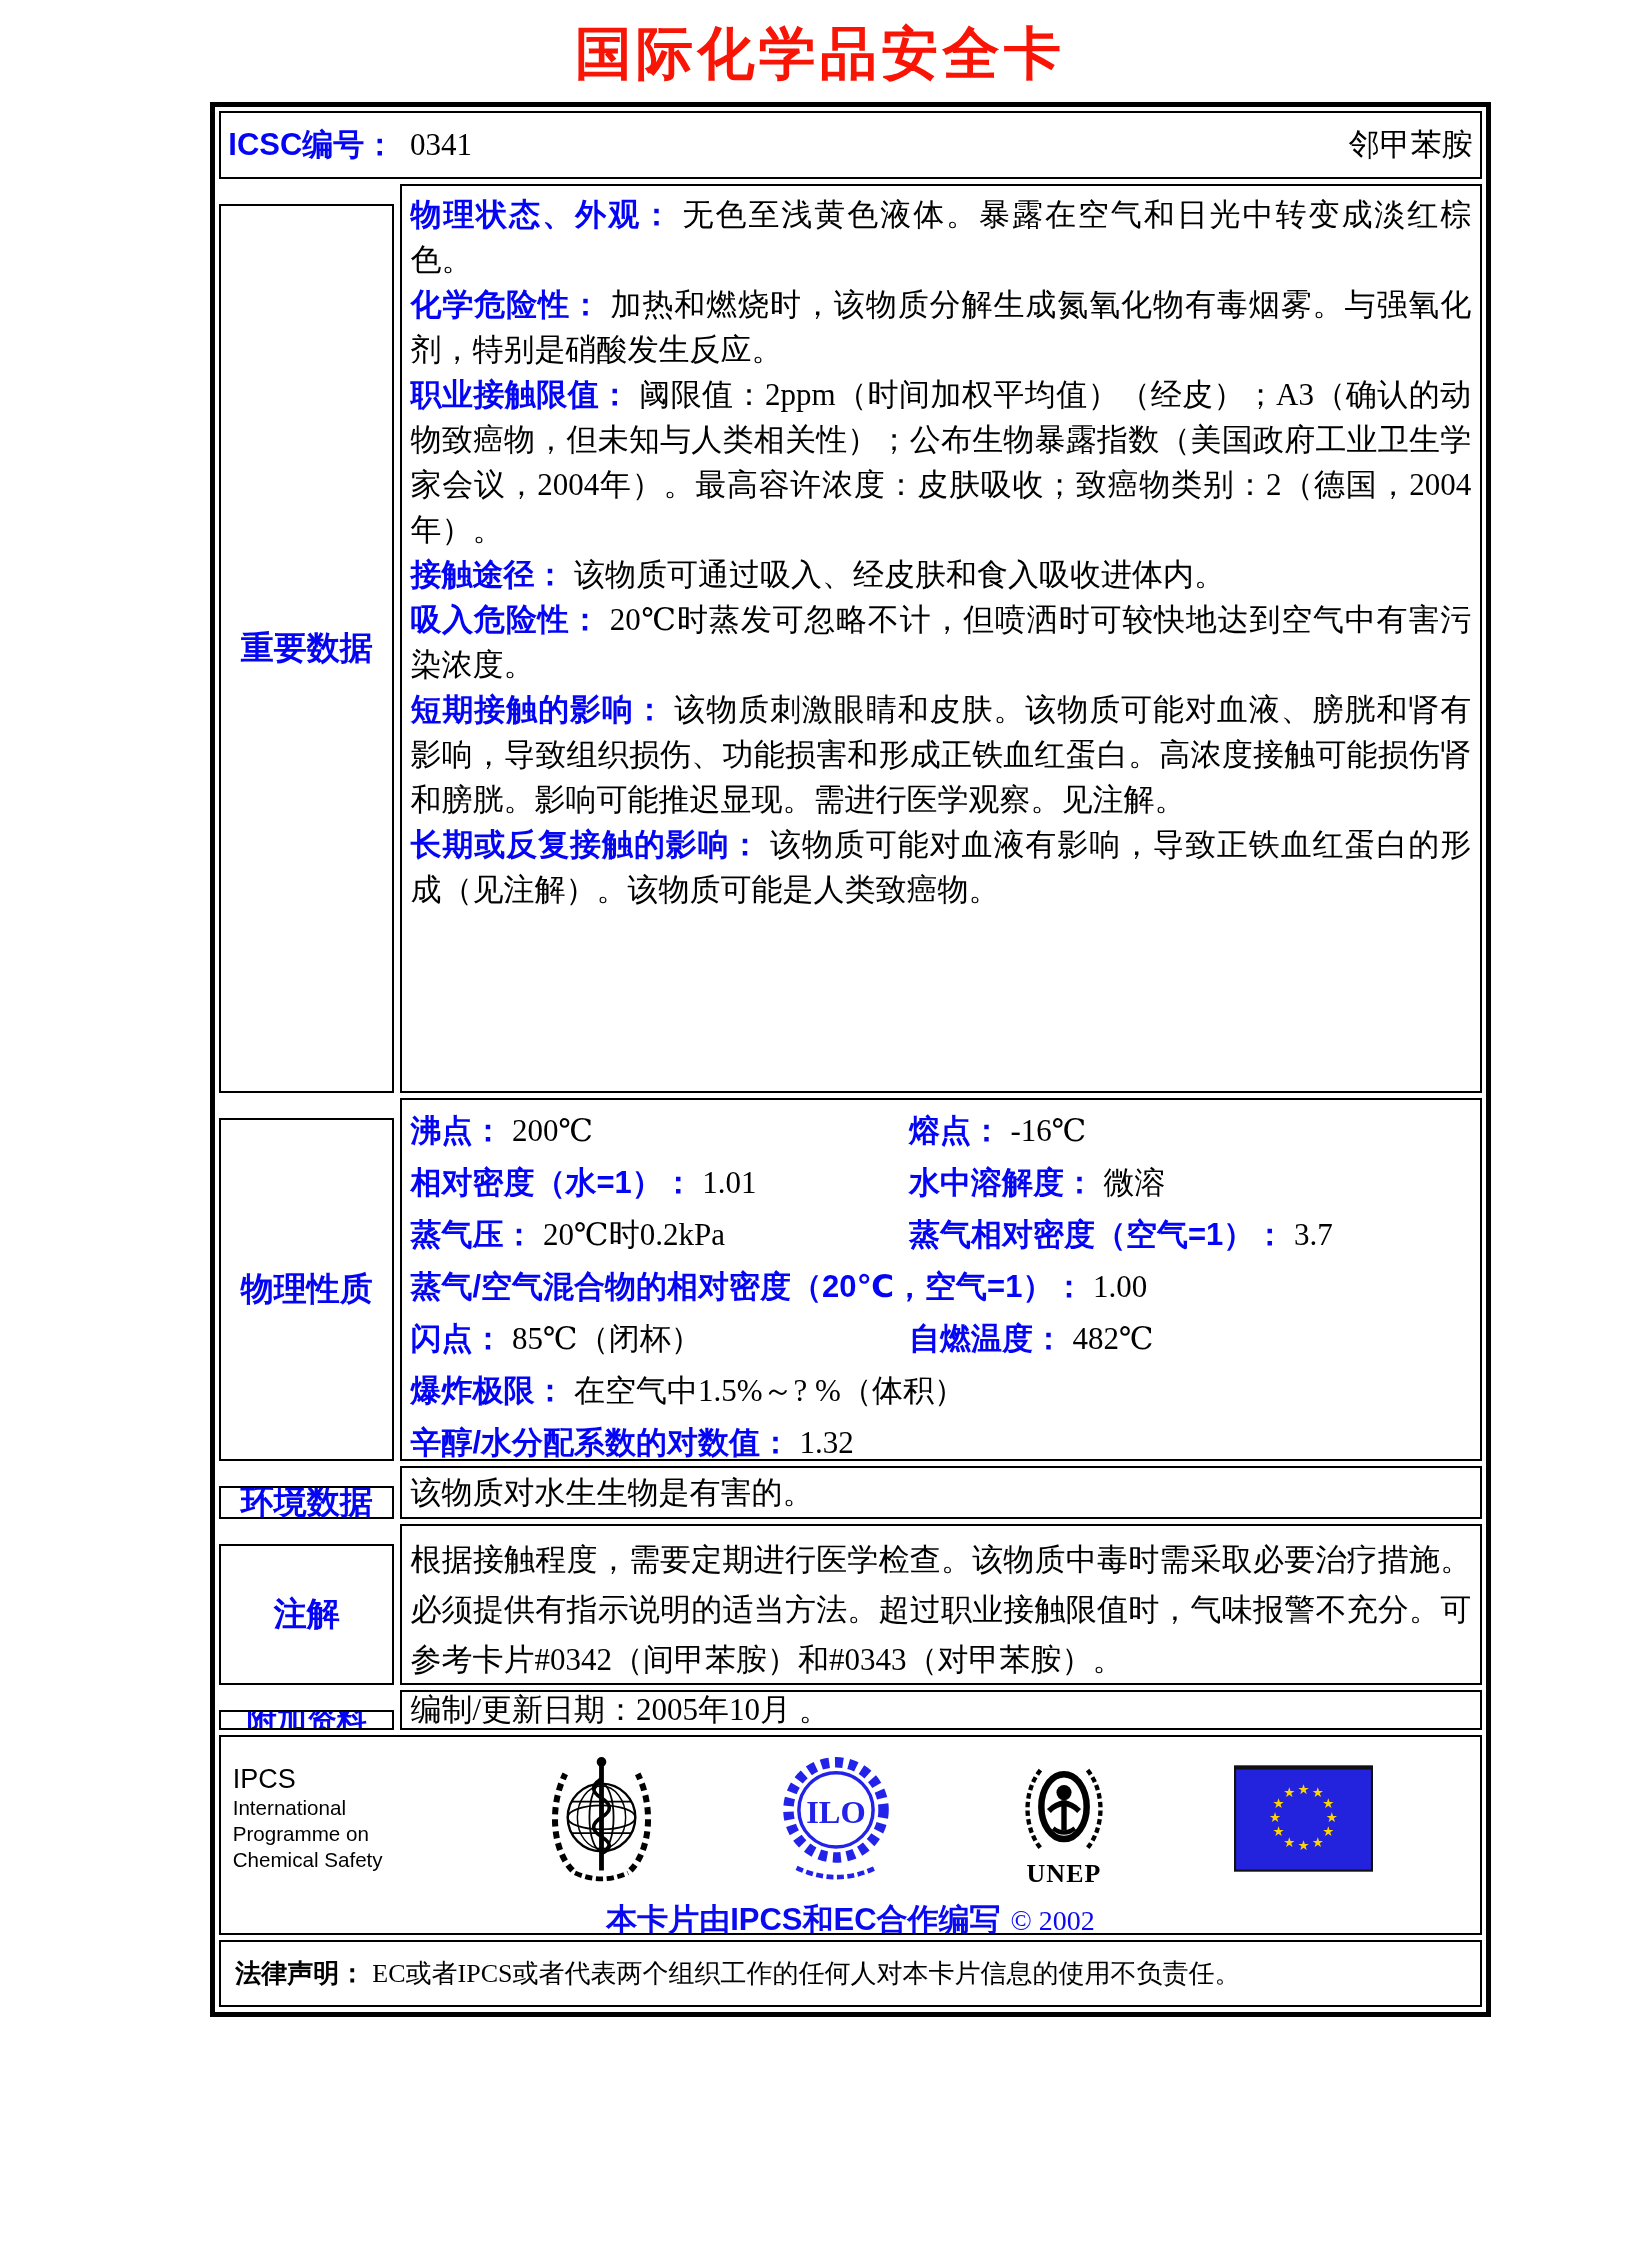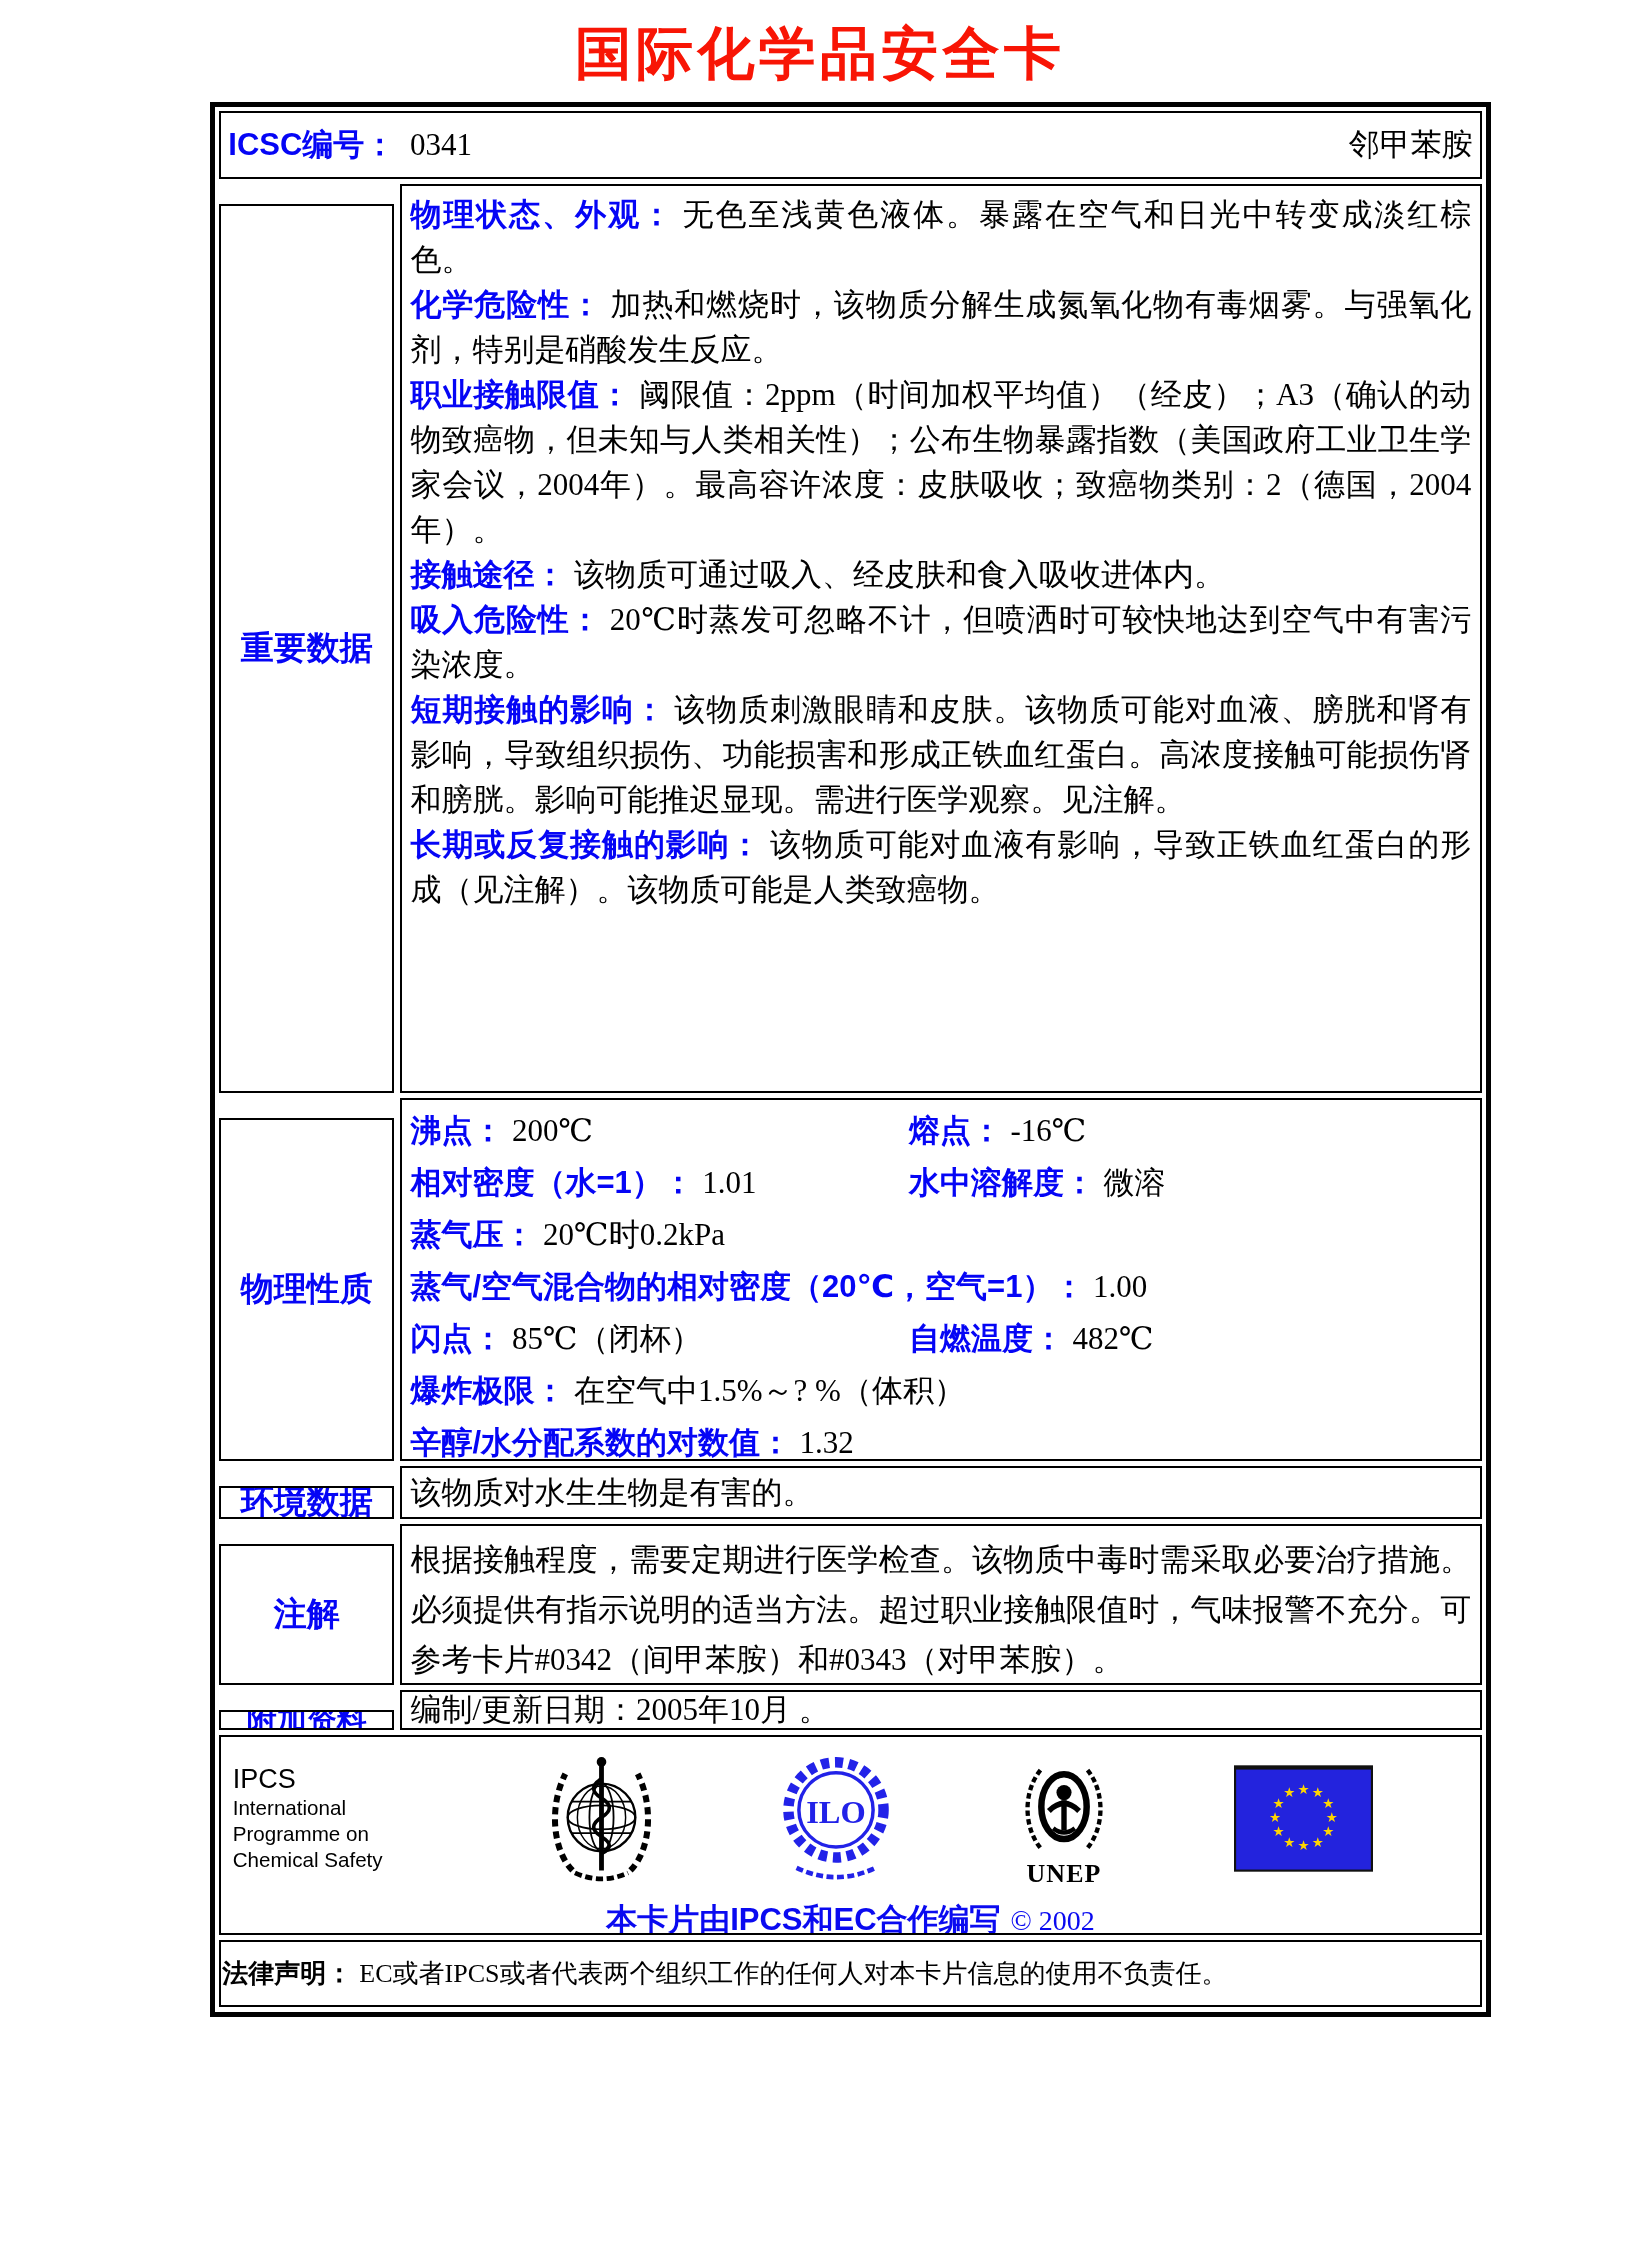--- a/index.html
+++ b/index.html
@@ -31,21 +31,21 @@
   .footer-cell{display:flex;flex-direction:column;padding:7px 0 4.3px 0;}
   .logo-strip{display:flex;align-items:center;justify-content:space-between;
         padding:0 107px 0 11.4px;height:151px;}
   .ipcs-block{width:192px;flex:none;font-family:"Liberation Sans","DejaVu Sans",sans-serif;}
   .ipcs-title{font-size:27px;font-weight:normal;line-height:31px;}
   .ipcs-sub{font-size:20.6px;line-height:26px;}
   .logo{flex:none;}
   .caption{margin-top:7px;text-align:center;color:#0A0AF0;font-size:31px;
         font-family:"Liberation Sans","DejaVu Sans",sans-serif;font-weight:bold;}
   .caption .yr{font-family:"Liberation Serif","DejaVu Serif",serif;font-weight:normal;font-size:28px;margin-left:10px;}
-  .legal-cell{display:flex;align-items:center;font-size:26px;padding:0 1px;}
+  .legal-cell{display:flex;align-items:center;font-size:26px;padding:0 14px;}
   .legal-lbl{font-weight:bold;font-family:"Liberation Sans","DejaVu Sans",sans-serif;margin-right:7px;flex:none;}
 </style>
 </head>
 <body>
 
 <div class="page">
 
   <div class="doc-title">国际化学品安全卡</div>
 
   <div class="card">
@@ -78,20 +78,21 @@
         <div class="phys-line">
           <div class="phys-left"><span class="lbl">沸点：</span><span>200℃</span></div>
           <div class="phys-right"><span class="lbl">熔点：</span><span>-16℃</span></div>
         </div>
         <div class="phys-line">
           <div class="phys-left"><span class="lbl">相对密度（水=1）：</span><span>1.01</span></div>
           <div class="phys-right"><span class="lbl">水中溶解度：</span><span>微溶</span></div>
         </div>
         <div class="phys-line">
           <div class="phys-left"><span class="lbl">蒸气压：</span><span>20℃时0.2kPa</span></div>
+          <div class="phys-right"><span class="lbl">蒸气相对密度（空气=1）：</span><span>3.7</span></div>
         </div>
         <div class="phys-full"><span class="lbl">蒸气/空气混合物的相对密度（20℃，空气=1）：</span><span>1.00</span></div>
         <div class="phys-line">
           <div class="phys-left"><span class="lbl">闪点：</span><span>85℃（闭杯）</span></div>
           <div class="phys-right"><span class="lbl">自燃温度：</span><span>482℃</span></div>
         </div>
         <div class="phys-full"><span class="lbl">爆炸极限：</span><span>在空气中1.5%～? %（体积）</span></div>
         <div class="phys-full"><span class="lbl">辛醇/水分配系数的对数值：</span><span>1.32</span></div>
       </div>
     </div>

